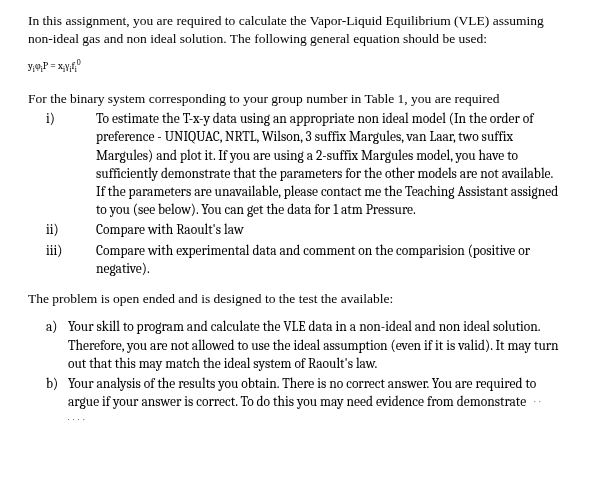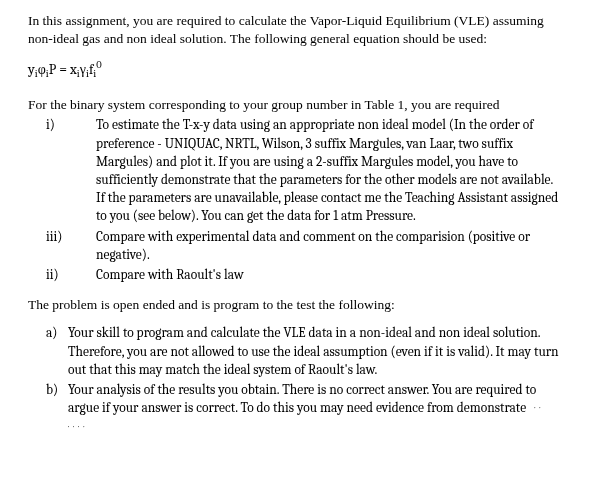--- a/index.html
+++ b/index.html
@@ -11,21 +11,21 @@
     font-size: 13.5px;
     line-height: 1.35;
     color: #000000;
     padding: 12px 28px 0 28px;
     overflow: hidden;
   }
   .para { margin-bottom: 10px; font-family: Liberation Serif, serif; }
   .equation {
     font-family: Cambria, Georgia, serif;
     margin: 6px 0 14px 0;
-    font-size: 14px;
+    font-size: 10px;
   }
   .sub { vertical-align: sub; font-size: 0.75em; }
   .sup { vertical-align: super; font-size: 0.75em; }
   .list-roman {
     margin-left: 18px;
     margin-bottom: 12px;
   }
   .list-roman .row {
     display: flex;
     margin-bottom: 2px;
@@ -70,30 +70,30 @@
 </p>
 
 <p class="para" style="margin-bottom:2px">For the binary system corresponding to your group number in Table 1,  you are required</p>
 
 <div class="list-roman">
   <div class="row">
     <div class="marker">i)</div>
     <div class="content">To estimate the T-x-y data using an appropriate non ideal model  (In the order of preference - UNIQUAC, NRTL, Wilson, 3 suffix Margules, van Laar, two suffix Margules) and plot it. If you are using a 2-suffix Margules model, you have to sufficiently demonstrate that the parameters for the other models are not available. If the parameters are unavailable, please contact me the Teaching Assistant assigned to you (see below). You can get the data for 1 atm Pressure.</div>
   </div>
   <div class="row">
+    <div class="marker">ii)</div>
+    <div class="content">Compare with Raoult's law</div>
+  </div>
+  <div class="row">
     <div class="marker">iii)</div>
     <div class="content">Compare with experimental data and comment on the comparision (positive or negative).</div>
   </div>
-  <div class="row">
-    <div class="marker">ii)</div>
-    <div class="content">Compare with Raoult's law</div>
-  </div>
 </div>
 
-<p class="para">The problem is open ended and is program to the test the following:</p>
+<p class="para">The problem is open ended and is designed to the test the available:</p>
 
 <div class="list-alpha">
   <div class="row">
     <div class="marker">a)</div>
     <div class="content">Your skill to program and calculate the VLE data in a non-ideal and non ideal solution.  Therefore, you are not allowed to use the ideal assumption (even if it is valid). It may turn out that this may match the ideal system of Raoult's law.</div>
   </div>
   <div class="row">
     <div class="marker">b)</div>
     <div class="content">
       <span>Your analysis of the results you obtain. There is no correct answer. You are required to argue if your answer is correct. To do this you may need evidence from demonstrate</span><span class="dots">  ·· ····</span>

